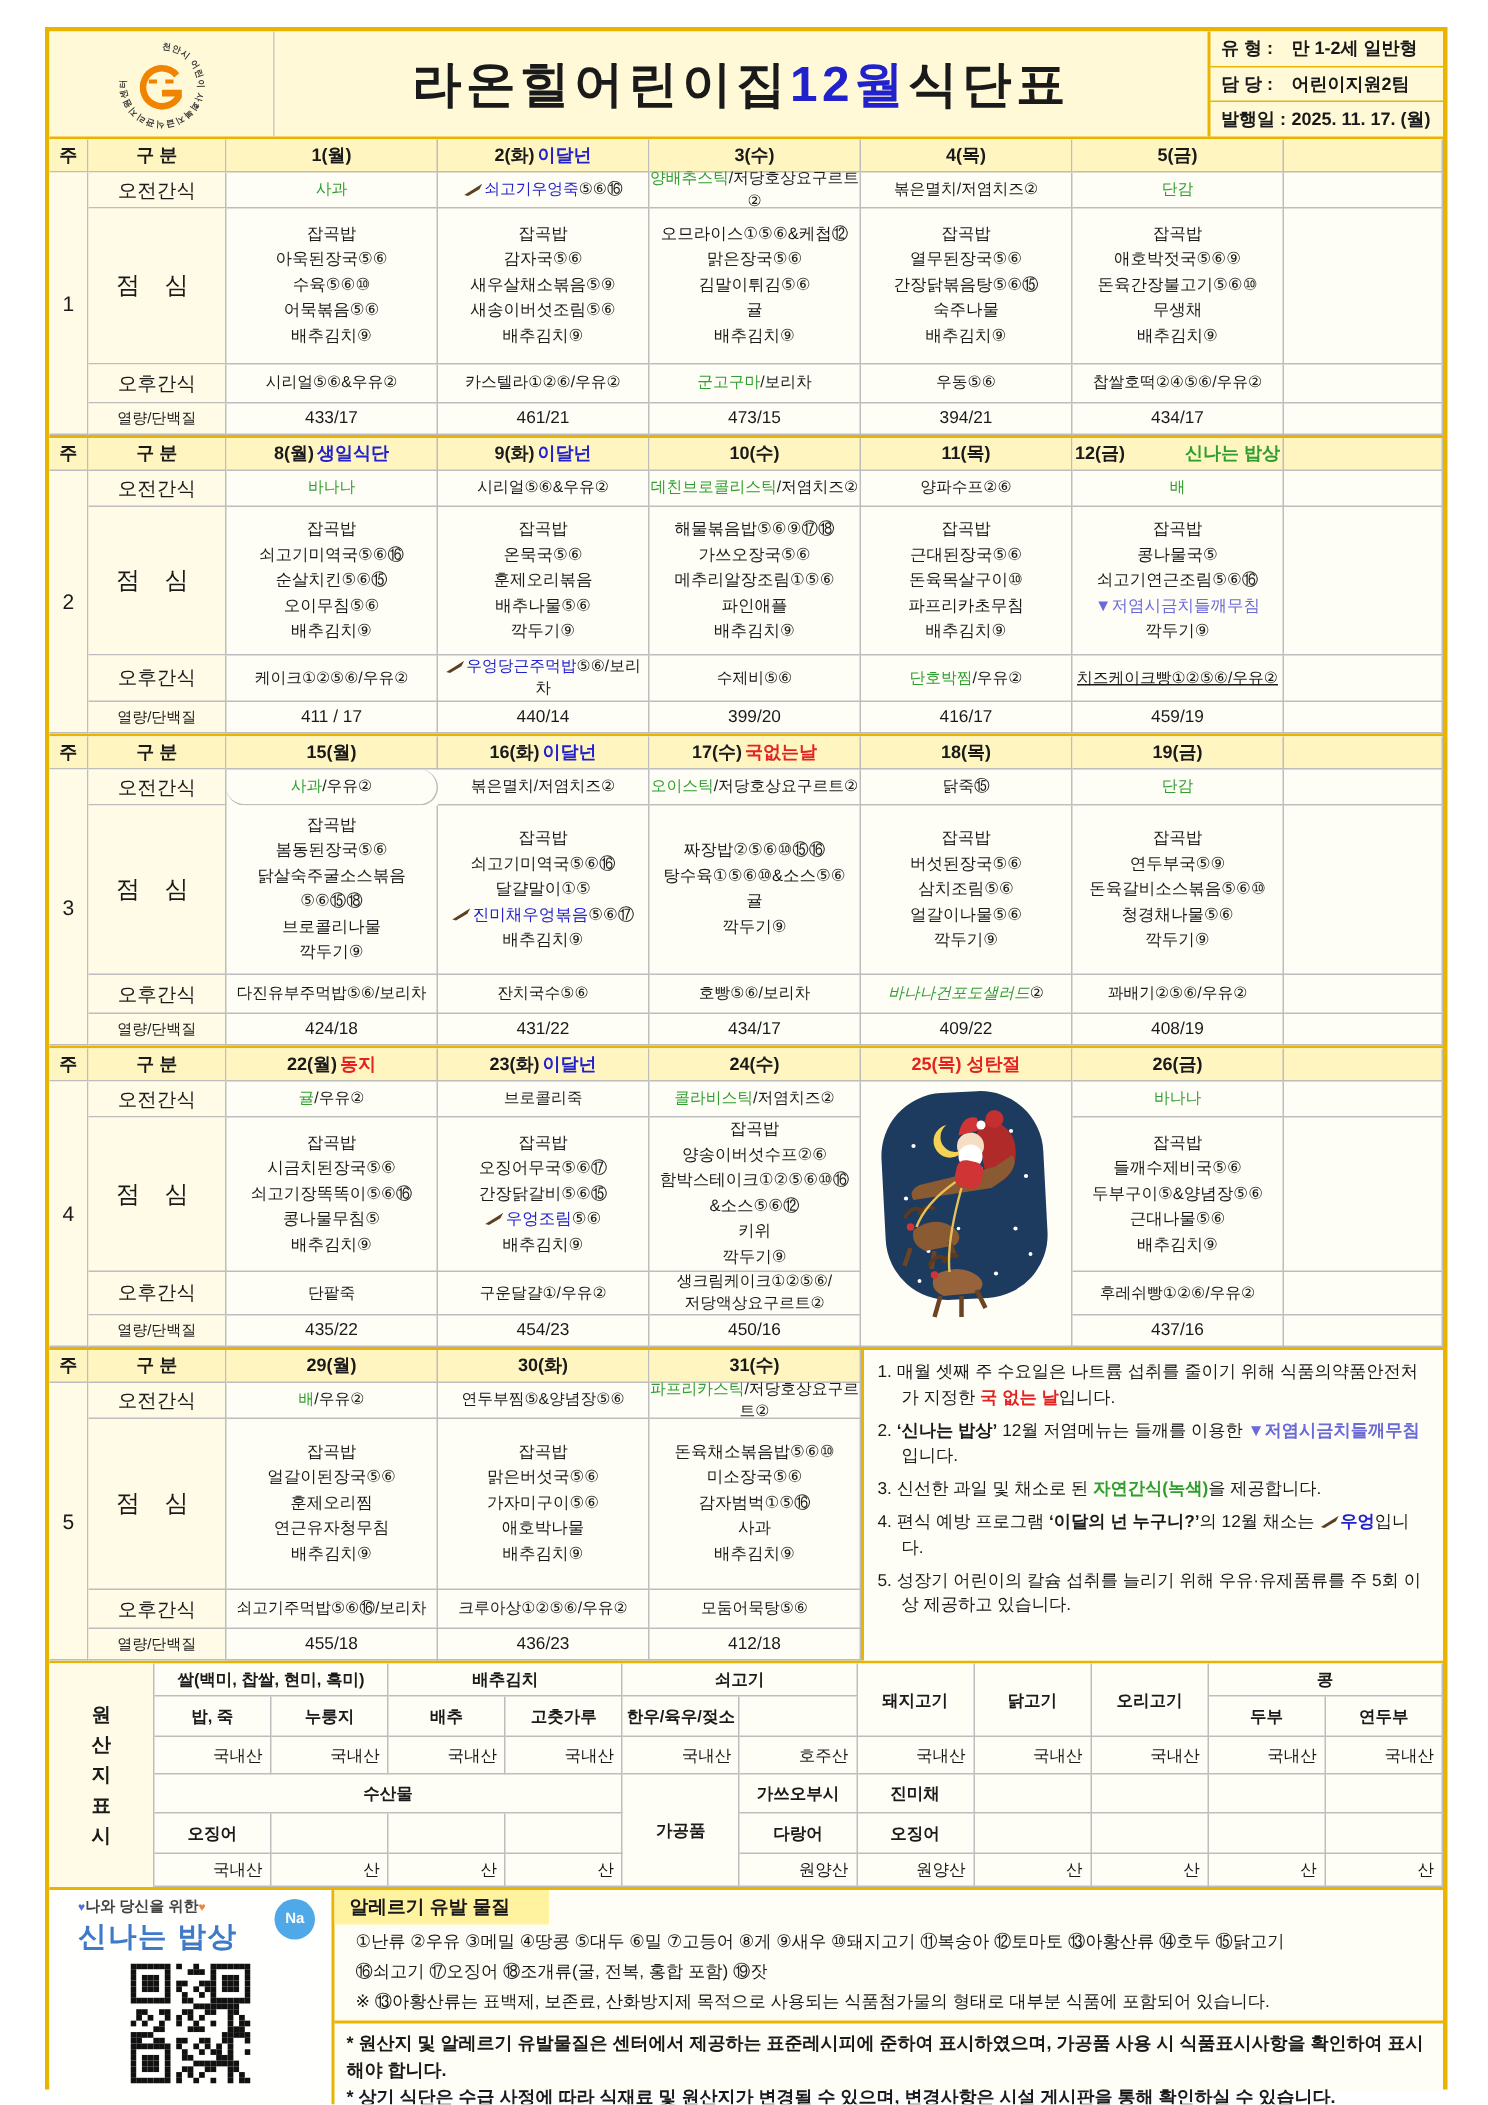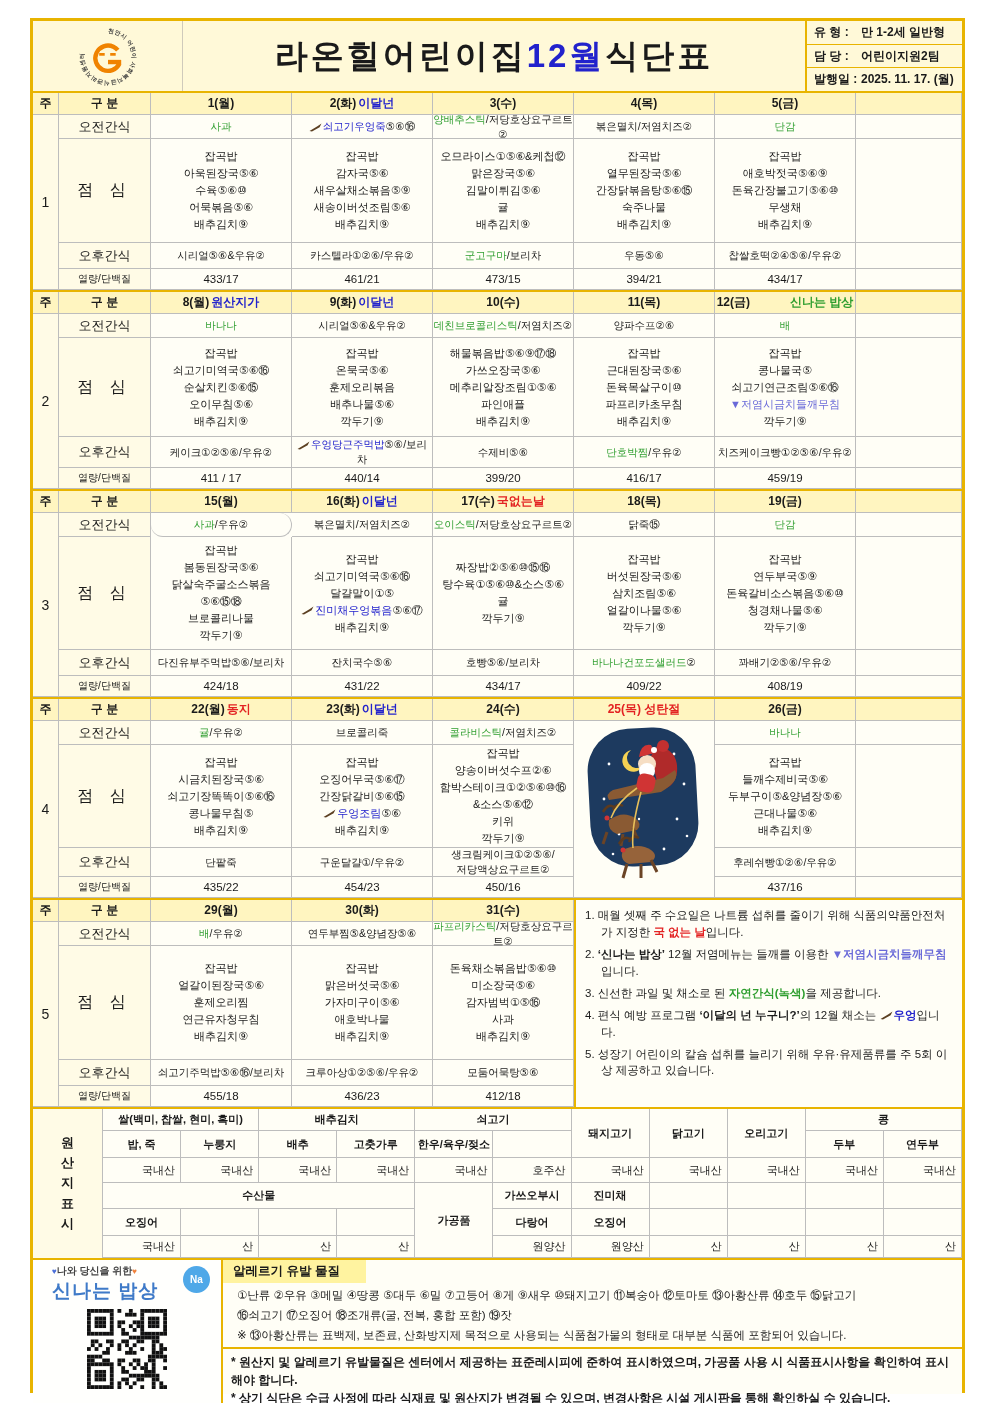--- a/index.html
+++ b/index.html
@@ -217,21 +217,21 @@
           <div class="cell " style="grid-area: 2 / 8 / 3 / 9;"></div>
           <div class="cell " style="grid-area: 3 / 8 / 4 / 9;"></div>
           <div class="cell " style="grid-area: 4 / 8 / 5 / 9;"></div>
           <div class="cell " style="grid-area: 5 / 8 / 6 / 9;"></div>
         </div>
         <div class="week" style="height: 197px;">
           <div class="cell hd" style="grid-area: 1 / 1 / 2 / 2;">주</div>
           <div class="cell hd" style="grid-area: 1 / 2 / 2 / 3;">구  분</div>
           <div class="cell hd" style="grid-area: 1 / 3 / 2 / 4;">
             <span>8(월)</span>
-            <span class="c-b">원산지가</span>
+            <span class="c-b">생일식단</span>
           </div>
           <div class="cell hd" style="grid-area: 1 / 4 / 2 / 5;">
             <span>9(화) </span>
             <span class="c-b">이달넌</span>
           </div>
           <div class="cell hd" style="grid-area: 1 / 5 / 2 / 6;">
             <span>10(수)</span>
           </div>
           <div class="cell hd" style="grid-area: 1 / 6 / 2 / 7;">
             <span>11(목)</span>
@@ -307,21 +307,21 @@
           <div class="cell ampm" style="grid-area: 2 / 7 / 3 / 8;">
             <div class="line"><span class="c-g">배</span></div>
           </div>
           <div class="cell lunchcell" style="grid-area: 3 / 7 / 4 / 8;">
             <div class="line">잡곡밥</div>
             <div class="line">콩나물국⑤</div>
             <div class="line">쇠고기연근조림⑤⑥⑯</div>
             <div class="line"><span class="c-p">▼저염시금치들깨무침</span></div>
             <div class="line">깍두기⑨</div>
           </div>
-          <div class="cell ampm" style="grid-area: 4 / 7 / 5 / 8;">
+          <div class="cell ampm" style="grid-area: 4 / 7 / 5 / 8; text-decoration: underline;">
             <div class="line">치즈케이크빵①②⑤⑥/우유②</div>
           </div>
           <div class="cell kcalcell" style="grid-area: 5 / 7 / 6 / 8;">459/19</div>
           <div class="cell " style="grid-area: 2 / 8 / 3 / 9;"></div>
           <div class="cell " style="grid-area: 3 / 8 / 4 / 9;"></div>
           <div class="cell " style="grid-area: 4 / 8 / 5 / 9;"></div>
           <div class="cell " style="grid-area: 5 / 8 / 6 / 9;"></div>
         </div>
         <div class="week" style="height: 206px;">
           <div class="cell hd" style="grid-area: 1 / 1 / 2 / 2;">주</div>
@@ -396,21 +396,21 @@
           <div class="cell ampm" style="grid-area: 2 / 6 / 3 / 7;">
             <div class="line">닭죽⑮</div>
           </div>
           <div class="cell lunchcell" style="grid-area: 3 / 6 / 4 / 7;">
             <div class="line">잡곡밥</div>
             <div class="line">버섯된장국⑤⑥</div>
             <div class="line">삼치조림⑤⑥</div>
             <div class="line">얼갈이나물⑤⑥</div>
             <div class="line">깍두기⑨</div>
           </div>
-          <div class="cell ampm" style="grid-area: 4 / 6 / 5 / 7;">
+          <div class="cell ampm" style="grid-area: 4 / 6 / 5 / 7; font-style: italic;">
             <div class="line"><span class="c-g">바나나건포도샐러드</span><span>②</span></div>
           </div>
           <div class="cell kcalcell" style="grid-area: 5 / 6 / 6 / 7;">409/22</div>
           <div class="cell ampm" style="grid-area: 2 / 7 / 3 / 8;">
             <div class="line"><span class="c-g">단감</span></div>
           </div>
           <div class="cell lunchcell" style="grid-area: 3 / 7 / 4 / 8;">
             <div class="line">잡곡밥</div>
             <div class="line">연두부국⑤⑨</div>
             <div class="line">돈육갈비소스볶음⑤⑥⑩</div>

